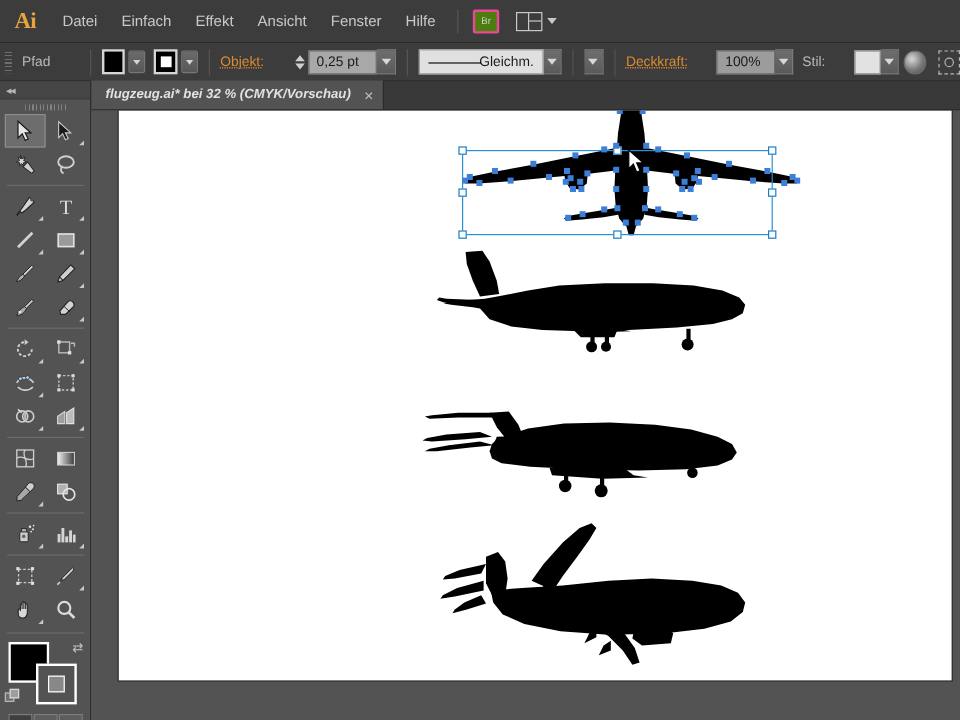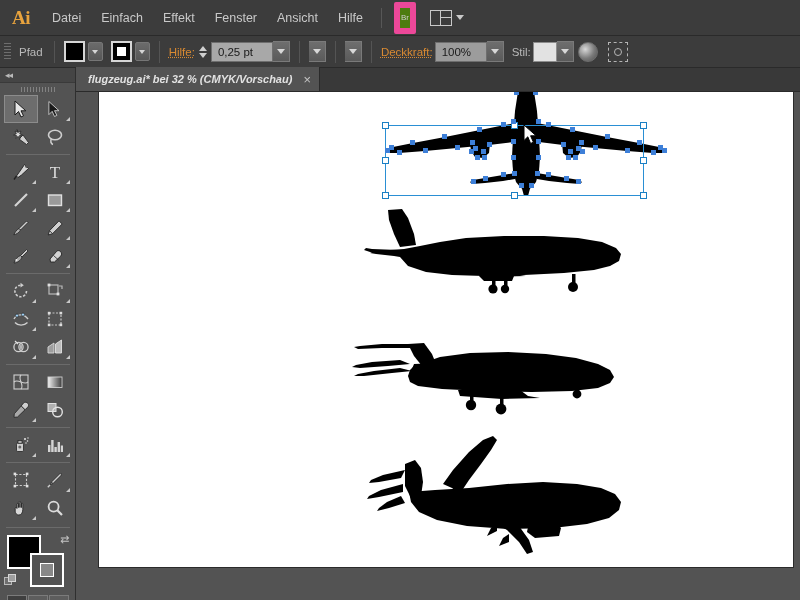--- a/index.html
+++ b/index.html
@@ -28,22 +28,22 @@
   }
   .menu-item {
     padding: 0 10px; height: 36px; line-height: 36px;
     font-size: 12.5px; color: #c9c9c9; cursor: default;
     white-space: nowrap;
   }
   .menu-sep-v {
     width: 1px; height: 20px; background: #575757; margin: 0 8px;
   }
   .br-btn {
-    width: 22px; height: 32px; background: #4d7c0f;
-    border: 6px solid #ec4899; border-radius: 2px;
+    width: 22px; height: 20px; background: #4d7c0f;
+    border: 2px solid #ec4899; border-radius: 2px;
     display: flex; align-items: center; justify-content: center;
     font-size: 8px; color: #cfcfcf; cursor: pointer; margin-left: 4px;
   }
   .arrange-btn {
     margin-left: 14px; display: flex; align-items: center; cursor: pointer;
   }
   .arrange-ico {
     width: 22px; height: 16px; border: 1.5px solid #c9c9c9;
     display: flex; background: #3c3c3c;
   }
@@ -61,21 +61,21 @@
   
   .controlbar {
     position: absolute; left: 0; top: 36px; width: 800px; height: 32px;
     background: #3c3c3c; border-bottom: 1px solid #2a2a2a;
     display: flex; align-items: center; padding-left: 4px;
   }
   .grip {
     width: 7px; height: 18px; margin-right: 8px;
     background-image: repeating-linear-gradient(to bottom, #6e6e6e 0 1px, transparent 1px 3px);
   }
-  .cb-label { font-size: 11.5px; color: #b9b9b9; margin-right: 2px; }
+  .cb-label { font-size: 11.5px; color: #b9b9b9; margin-right: 24px; }
   .cb-label.orange { color: #d98a32; text-decoration: underline; text-decoration-style: dotted; }
   .cb-sep { width: 1px; height: 22px; background: #545454; margin: 0 9px; }
   .swatch-fill {
     width: 21px; height: 21px; border: 2px solid #d6d6d6; background: #000;
   }
   .swatch-stroke {
     width: 21px; height: 21px; border: 2px solid #d6d6d6; background: #000;
     display: flex; align-items: center; justify-content: center;
   }
   .swatch-stroke i { width: 9px; height: 9px; background: #fff; display:block; }
@@ -251,22 +251,22 @@
 </head>
 <body>
 
 <div id="app">
 
   <div class="menubar">
     <div class="ai-logo">Ai</div>
     <div class="menu-item">Datei</div>
     <div class="menu-item">Einfach</div>
     <div class="menu-item">Effekt</div>
+    <div class="menu-item">Ansicht</div>
     <div class="menu-item">Fenster</div>
-    <div class="menu-item">Ansicht</div>
     <div class="menu-item">Hilfe</div>
     <div class="menu-sep-v"></div>
     <div class="br-btn">Br</div>
     <div class="arrange-btn">
       <div class="arrange-ico">
         <i></i>
         <div class="stack">
             <u></u>
             <u></u>
           </div>
@@ -283,29 +283,33 @@
     <div class="swatch-fill"></div>
     <div class="mini-drop"></div>
 
     <div style="width:8px"></div>
     <div class="swatch-stroke">
         <i></i>
       </div>
     <div class="mini-drop"></div>
 
     <div class="cb-sep"></div>
-    <div class="cb-label orange">Hilfe:</div>
+    <div class="cb-label orange">Objekt:</div>
     <div class="spinner">
         <u class="up"></u>
         <u class="dn"></u>
       </div>
     <div class="field dark" style="width:62px">0,25 pt</div>
     <div class="dropbtn"></div>
 
     <div class="cb-sep"></div>
+    <div class="combo" style="width:112px">
+      <span class="line-prev"></span>
+      <span>Gleichm.</span>
+    </div>
     <div class="dropbtn"></div>
 
     <div class="cb-sep"></div>
     <div class="dropbtn"></div>
 
     <div class="cb-sep"></div>
     <div class="cb-label orange">Deckkraft:</div>
     <div class="field" style="width:52px">100%</div>
     <div class="dropbtn"></div>
 

